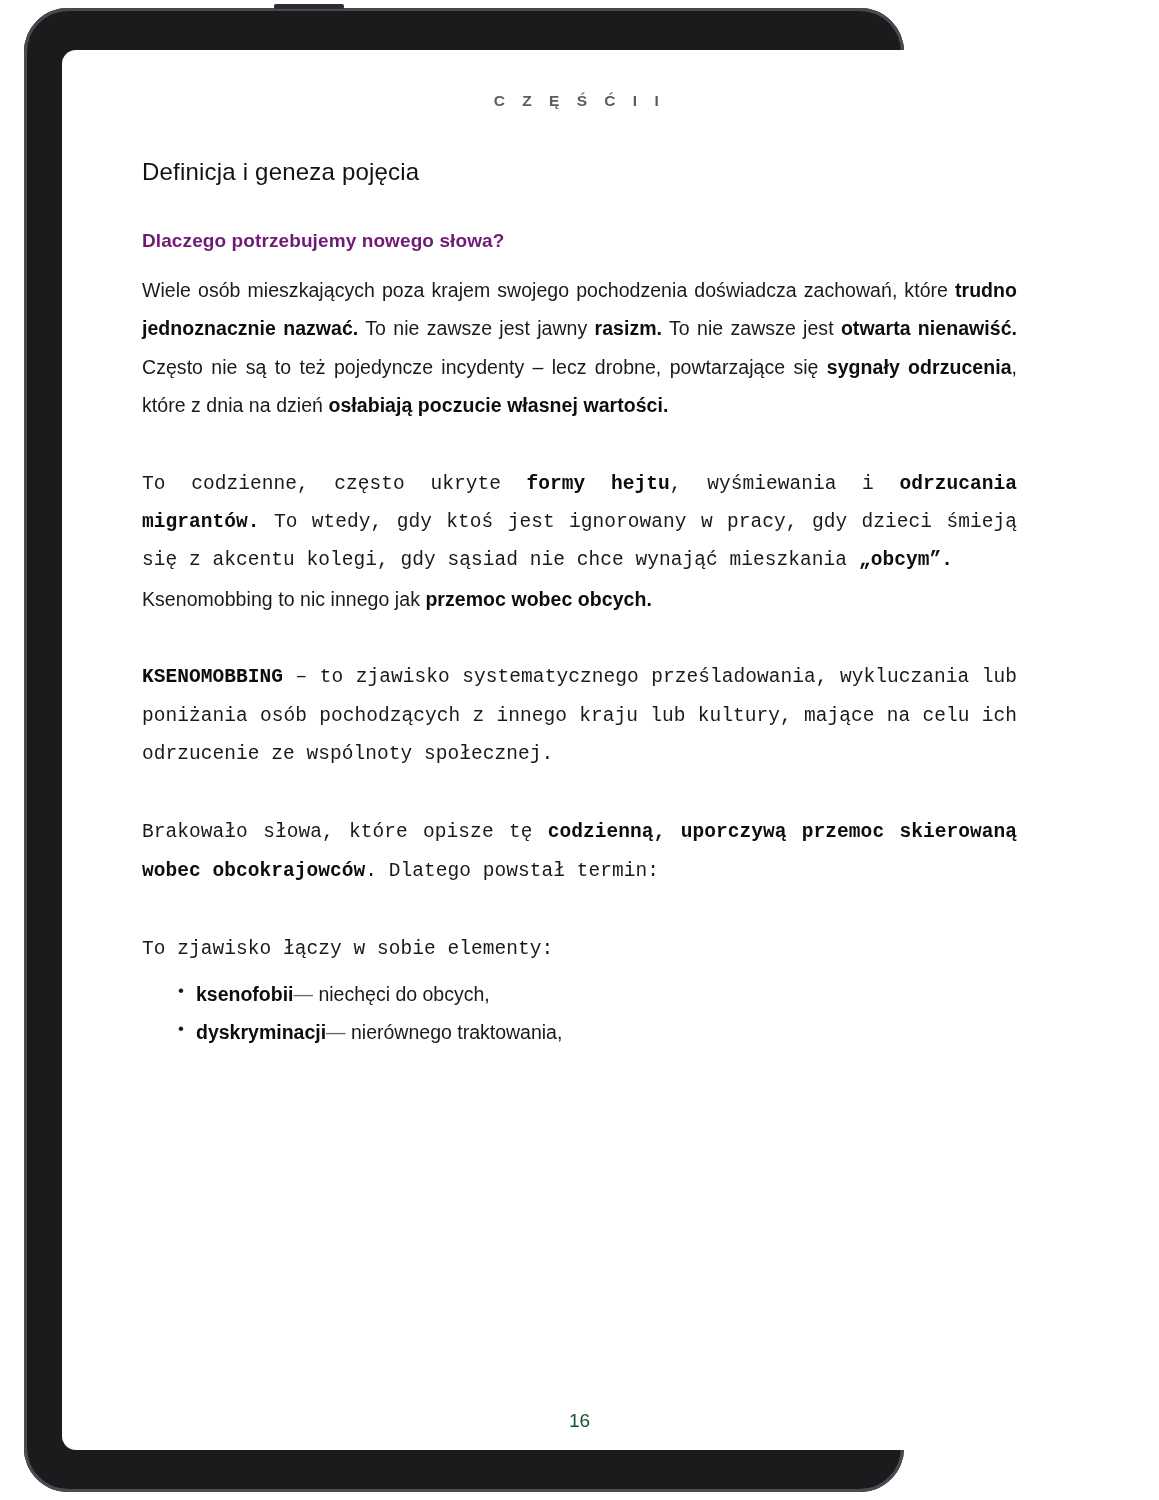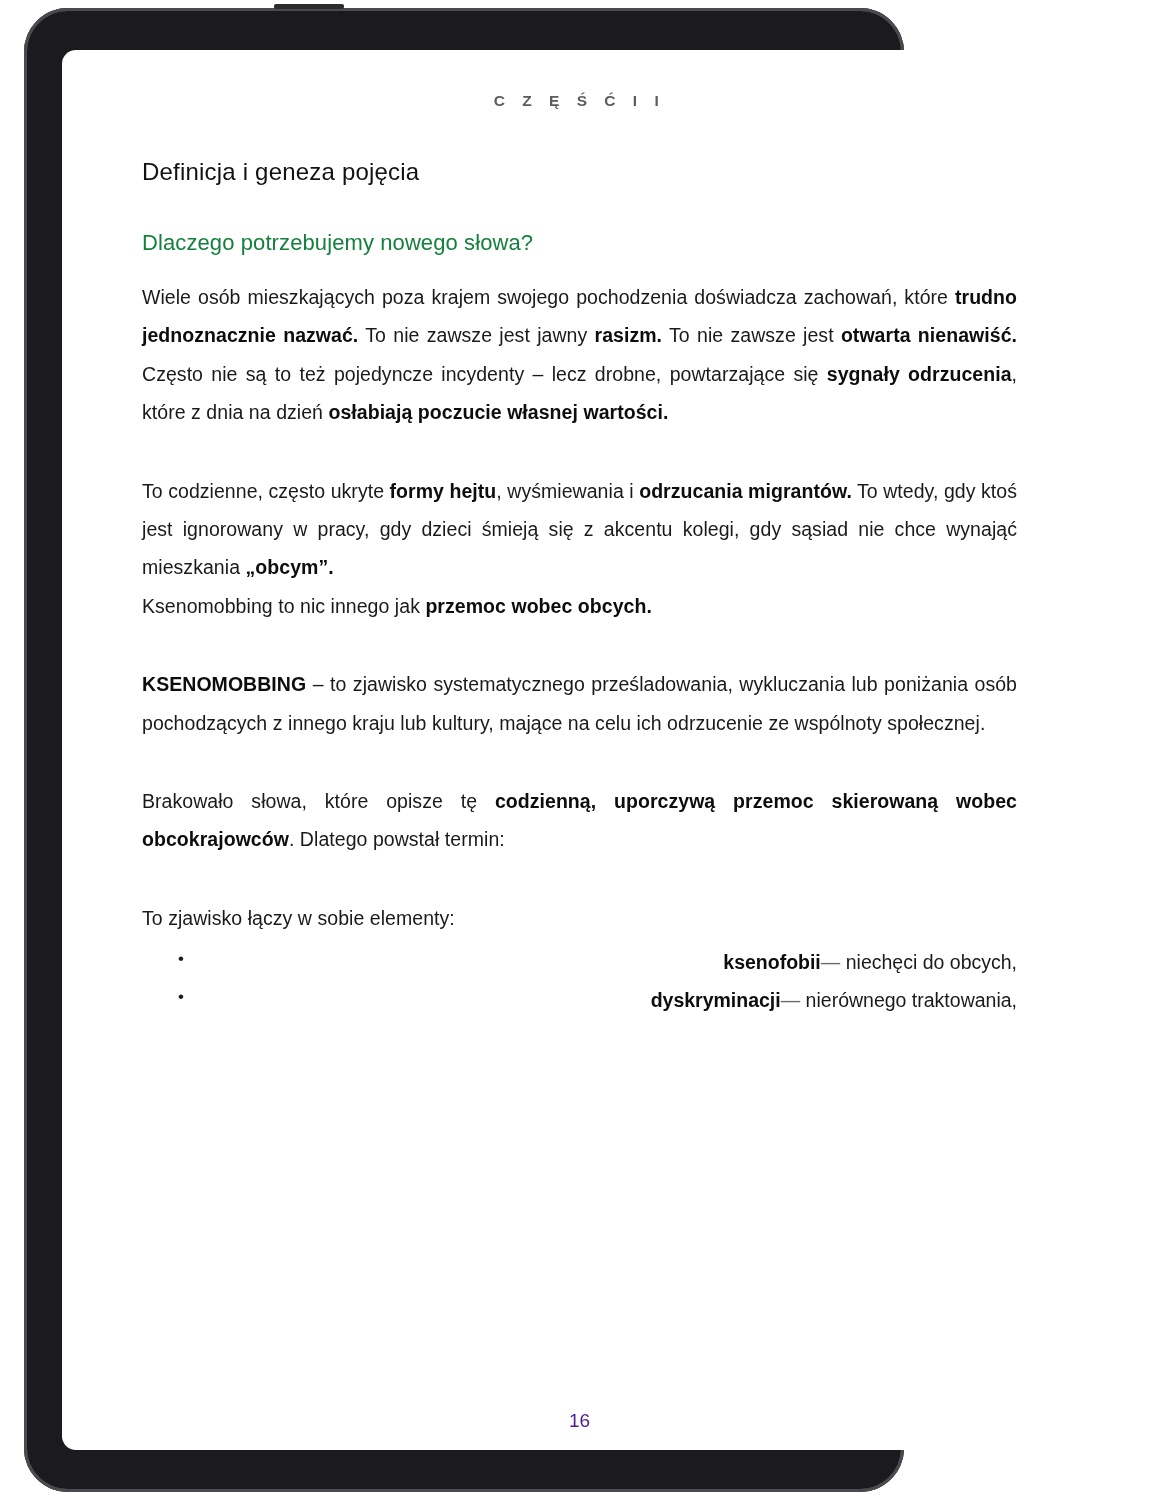--- a/index.html
+++ b/index.html
@@ -111,44 +111,43 @@
   .section-heading {
     margin-top: 48px;
     font-size: 24px;
     font-weight: 400;
     color: #121212;
     letter-spacing: 0.2px;
   }
 
   .sub-q {
     margin-top: 44px;
-    font-size: 22px;
-    font-weight: 400;
-    color: #15803d;
+    font-size: 19px;
+    font-weight: 700;
+    color: #701a75;
     letter-spacing: 0.1px;
   }
 
   p.body {
     font-size: 19.5px;
     line-height: 1.97;
     color: #1a1a1a;
     text-align: justify;
     margin: 0;
     letter-spacing: 0.05px;
   }
   p.body.tight { margin-top: 0; }
-  p.gap-lg { margin-top: 40px; }
+  p.gap-lg { margin-top: 40px; font-family: Liberation Mono, monospace; }
 
   .b { font-weight: 700; color: #0d0d0d; }
 
   ul.elements {
     margin: 6px 0 0 0;
     padding-left: 36px;
     list-style: none;
-    text-align: right;
   }
   ul.elements li {
     font-size: 19.5px;
     line-height: 1.95;
     color: #1a1a1a;
     position: relative;
     padding-left: 18px;
   }
   ul.elements li::before {
     content: "•";
@@ -160,21 +159,21 @@
   }
   .dash { color: #6a6a6a; }
 
   .page-number {
     position: absolute;
     bottom: 18px;
     left: 0;
     width: 100%;
     text-align: center;
     font-size: 19px;
-    color: #4c1d95;
+    color: #14532d;
   }
 </style>
 </head>
 <body>
 
 <div class="device-frame">
   <div class="device-bezel-outline"></div>
   <div class="btn-volume-up"></div>
   <div class="btn-volume-down"></div>
   <div class="btn-power"></div>

